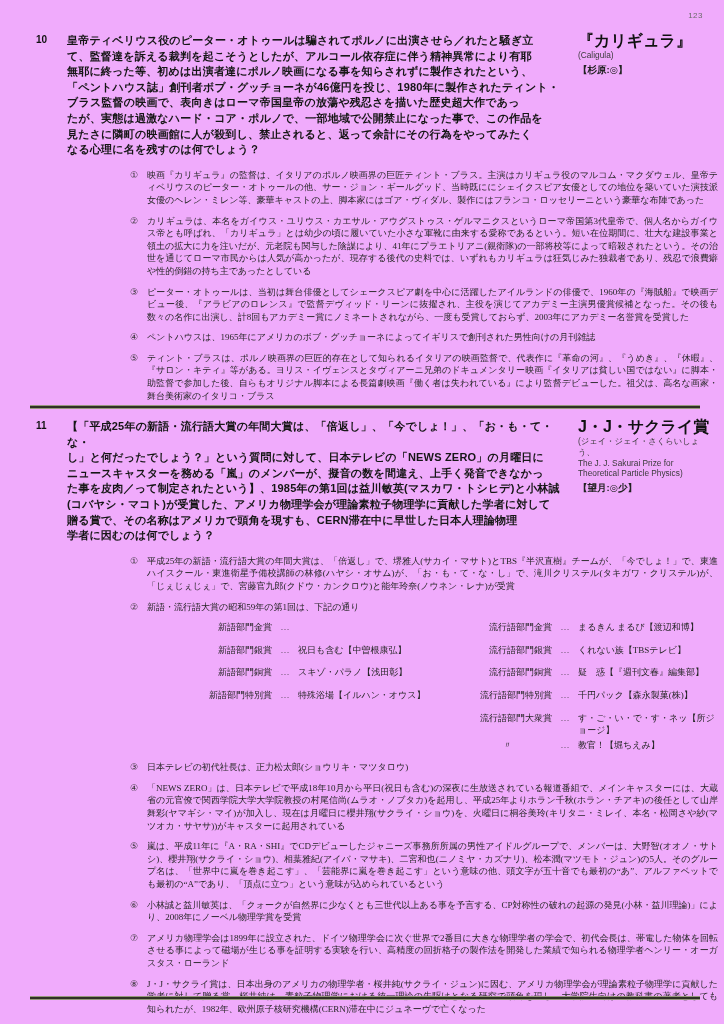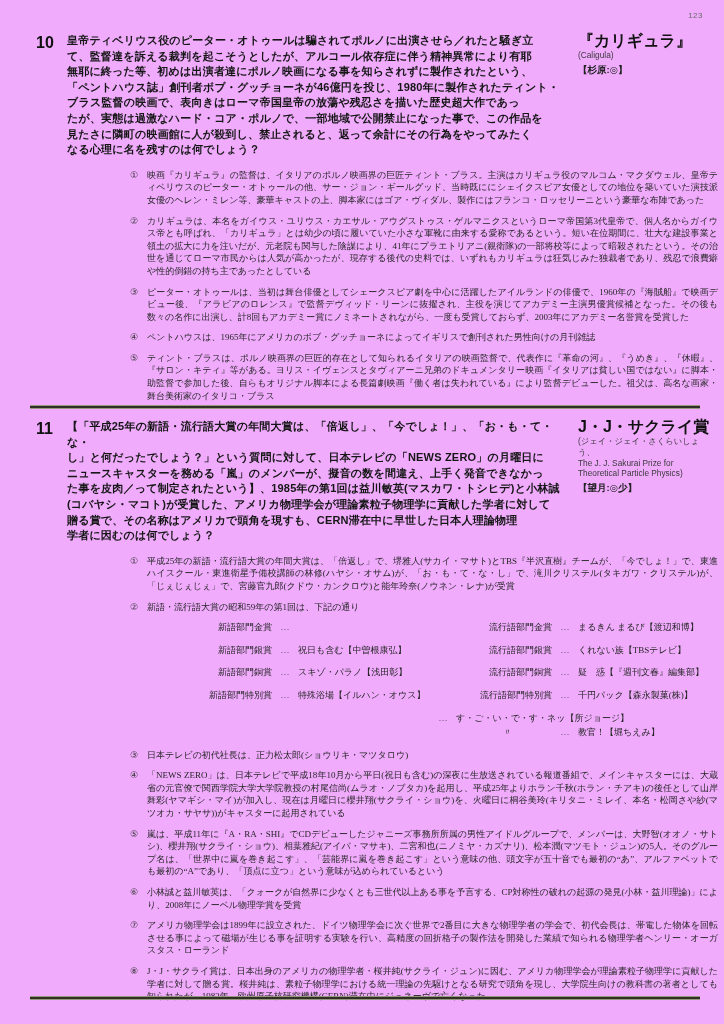--- a/index.html
+++ b/index.html
@@ -8,21 +8,21 @@
     margin:0 auto;overflow:hidden;
     font-family:"Liberation Sans","DejaVu Sans",sans-serif;color:#1a1a1a;
   }
   .page-number{position:absolute;top:11px;right:21px;font-size:8px;color:#6a6a6a;letter-spacing:.5px;}
 
   .qsection{position:absolute;left:0;right:0;}
   .sec-q10{top:33px;}
   .sec-q11{top:419px;}
 
   .qrow{display:flex;align-items:flex-start;padding:0 6px 0 36px;}
-  .qnum{flex:none;width:31px;font-weight:700;font-size:16px;color:#111;padding-top:1px;}
+  .qnum{flex:none;width:31px;font-weight:700;font-size:10px;color:#111;padding-top:1px;}
   .qtext{
     flex:none;width:497px;font-weight:700;font-size:11px;line-height:15.6px;
     color:#161616;white-space:pre-line;letter-spacing:.2px;
   }
   .qans{flex:none;margin-left:14px;width:138px;}
   .ans-title{font-size:16px;font-weight:700;color:#111;line-height:15px;}
   .ans-sub{font-size:8.3px;color:#3a3a3a;line-height:10.8px;margin-top:2px;white-space:pre-line;}
   .ans-grader{font-size:9.5px;font-weight:700;color:#222;margin-top:3px;}
 
   .notes{
@@ -174,20 +174,21 @@
           </div>
           <div class="tr2">
             <span class="tlabel">流行語部門特別賞</span>
             <span class="tsep">…</span>
             <span class="tval">千円パック【森永製菓(株)】</span>
           </div>
         </div>
         <div class="trow tight">
           <div class="tl"></div>
           <div class="tr2">
+            <span class="tlabel">流行語部門大衆賞</span>
             <span class="tsep">…</span>
             <span class="tval">す・ご・い・で・す・ネッ【所ジョージ】</span>
           </div>
         </div>
         <div class="trow ditto-row">
           <div class="tl"></div>
           <div class="tr2">
             <span class="tlabel">〃</span>
             <span class="tsep">…</span>
             <span class="tval">教官！【堀ちえみ】</span>

